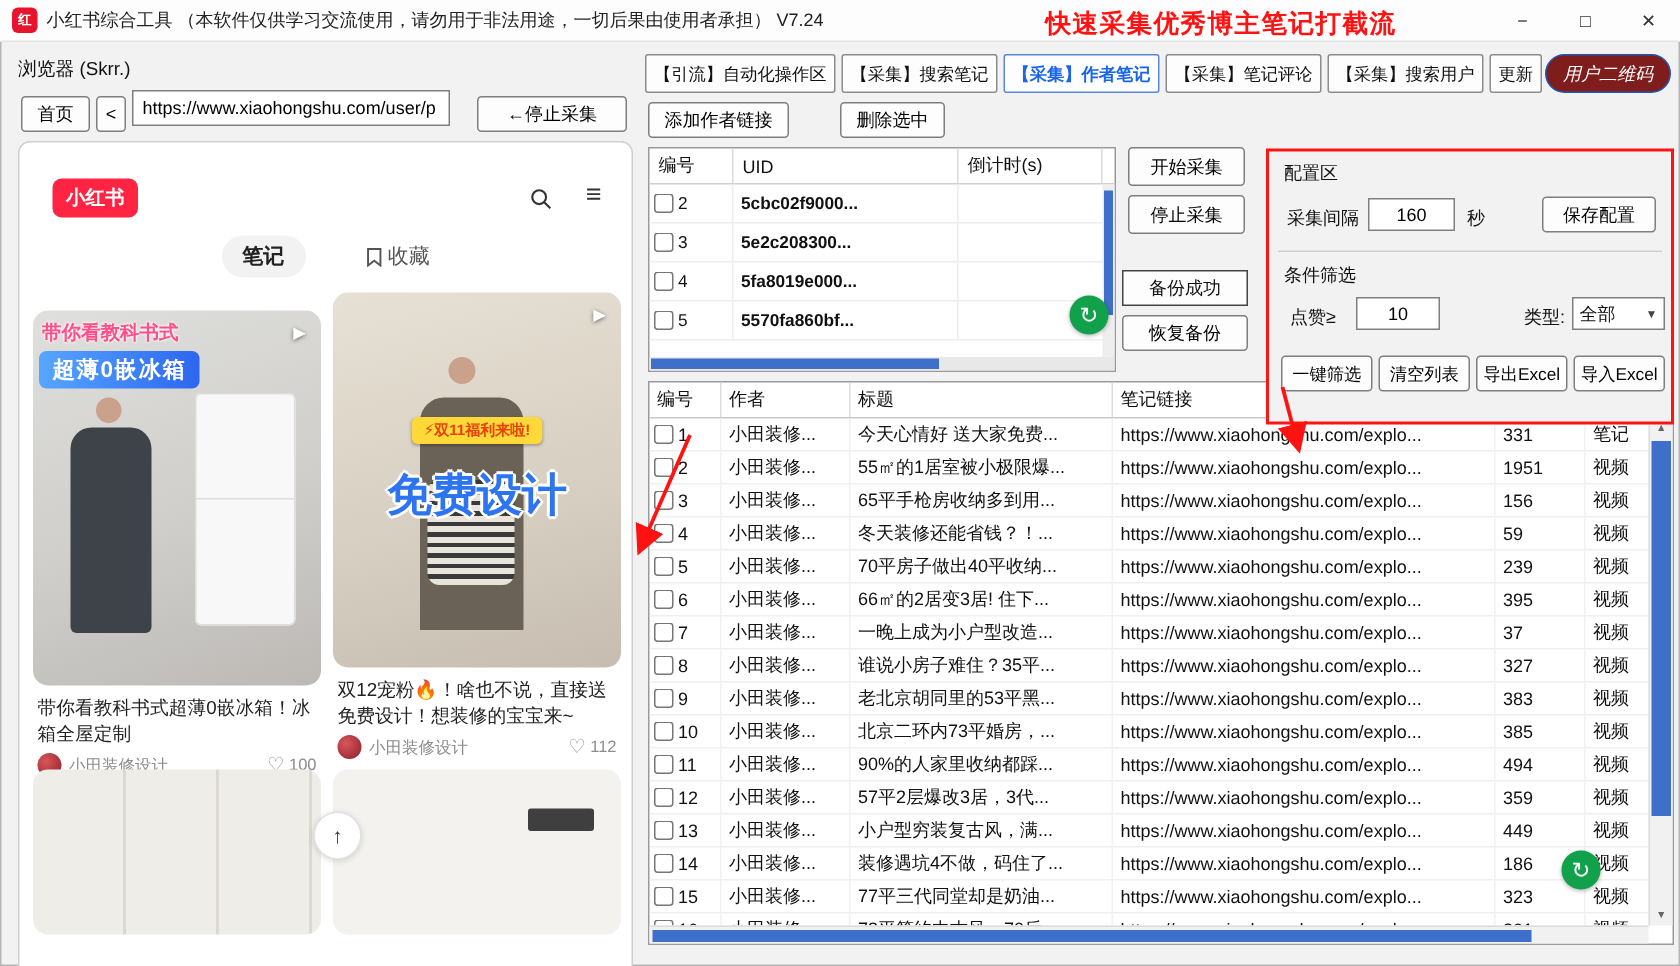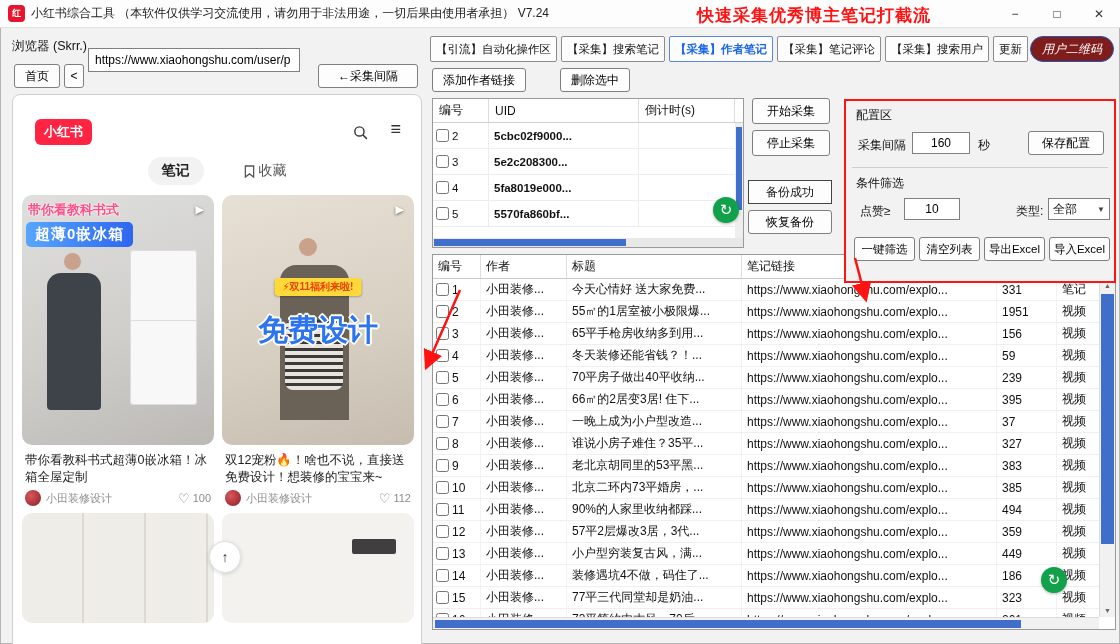--- a/index.html
+++ b/index.html
@@ -16,34 +16,34 @@
 .btn{background:#fdfdfd;border:1px solid #7f7f7f;border-radius:3px;font-size:12px;color:#000;display:inline-flex;align-items:center;justify-content:center;cursor:pointer;white-space:nowrap;}
 
 .browser-label{position:absolute;left:12px;top:38px;font-size:12.5px;}
 .tabs{position:absolute;left:430px;top:36px;display:flex;gap:4px;z-index:5;}
 .tab{height:26px;padding:0 5px;background:#fdfdfd;border:1px solid #8c8c8c;border-radius:2px;font-size:11.5px;display:flex;align-items:center;cursor:pointer;white-space:nowrap;}
 .tab.active{color:#1a66e8;font-weight:700;border-color:#5a87d8;}
 .qr-btn{position:absolute;right:6px;top:36px;height:26px;padding:0 11px;background:#7f1d1d;color:#fff;border:1px solid #2055b8;border-radius:13px;font-size:12px;display:flex;align-items:center;cursor:pointer;font-style:italic;}
 
 .home-btn{position:absolute;left:14px;top:64px;width:46px;height:24px;}
 .back-btn{position:absolute;left:64px;top:64px;width:20px;height:24px;}
-.url-input{position:absolute;left:88px;top:48px;width:212px;height:24px;border:1px solid #7f7f7f;padding:0 6px;font-size:12px;background:#fff;font-family:inherit;}
+.url-input{position:absolute;left:88px;top:60px;width:212px;height:24px;border:1px solid #7f7f7f;padding:0 6px;font-size:12px;background:#fff;font-family:inherit;}
 .userlink-btn{position:absolute;left:318px;top:64px;width:100px;height:24px;}
 
 .bviewport{position:absolute;left:12px;top:94px;width:410px;height:616px;background:#fff;border:1px solid #cfcfcf;border-radius:8px;overflow:hidden;z-index:1;}
 .b-logo{position:absolute;left:22px;top:24px;background:#ff2442;color:#fff;border-radius:6px;font-size:13px;font-weight:700;padding:4px 9px;}
 .b-search{position:absolute;right:52px;top:29px;cursor:pointer;}
 .b-menu{position:absolute;right:20px;top:24px;font-size:18px;color:#333;cursor:pointer;}
 .b-tabs{position:absolute;top:62px;left:0;right:0;display:flex;justify-content:center;gap:40px;align-items:center;}
 .b-tab-note{background:#f2f2f2;border-radius:15px;padding:5px 14px;font-size:14px;font-weight:700;color:#222;cursor:pointer;}
 .b-tab-fav{font-size:14px;color:#555;display:flex;align-items:center;gap:4px;cursor:pointer;}
 .cards{position:absolute;top:100px;left:9px;display:flex;gap:8px;}
 .card{width:192px;}
 .card-img{position:relative;width:192px;height:250px;border-radius:10px;overflow:hidden;cursor:pointer;}
-.card1-img{background:linear-gradient(160deg,#dfdfdd,#cfcecb 55%,#bcb9b5);}
+.card1-img{background:linear-gradient(160deg,#dfdfdd,#cfcecb 55%,#bcb9b5);margin-top:12px;}
 .card2-img{background:linear-gradient(165deg,#e7e0d4,#d6cec1 60%,#c6bdb0);}
 .play{position:absolute;top:8px;right:10px;color:#fff;font-size:11px;text-shadow:0 1px 3px rgba(0,0,0,.55);}
 .ribbon{position:absolute;top:6px;left:6px;color:#ff4f8a;font-size:13px;font-weight:700;text-shadow:0 0 2px #fff,0 0 2px #fff;}
 .bluepill{position:absolute;top:27px;left:4px;background:linear-gradient(90deg,#56a6ff,#2d66f0);color:#fff;font-size:15px;font-weight:700;padding:3px 9px;border-radius:5px;letter-spacing:1px;}
 .fridge{position:absolute;left:56%;top:22%;width:35%;height:62%;background:#f8f8f8;border-radius:4px;box-shadow:inset 0 0 0 1px #ddd;}
 .fridge:after{content:"";position:absolute;left:0;right:0;top:45%;height:1px;background:#ddd;}
 .person1{position:absolute;left:13%;top:31%;width:28%;height:55%;background:#3d4349;border-radius:14px 14px 4px 4px;}
 .head1{position:absolute;left:22%;top:23%;width:17px;height:17px;background:#caa18b;border-radius:50%;}
 .person2{position:absolute;left:30%;top:28%;width:36%;height:62%;background:#6b6257;border-radius:16px 16px 0 0;}
 .shirt{position:absolute;left:33%;top:50%;width:30%;height:28%;background:repeating-linear-gradient(0deg,#e8e4dc 0 4px,#3a3a3a 4px 7px);border-radius:8px;}
@@ -140,21 +140,21 @@
   <div class="tab active">【采集】作者笔记</div>
   <div class="tab">【采集】笔记评论</div>
   <div class="tab">【采集】搜索用户</div>
   <div class="tab">更新</div>
 </div>
 <div class="qr-btn">用户二维码</div>
 
 <button class="btn home-btn">首页</button>
 <button class="btn back-btn">&lt;</button>
 <input class="url-input" value="https://www.xiaohongshu.com/user/p" style="">
-<button class="btn userlink-btn">←采集间隔</button>
+<button class="btn userlink-btn">←停止采集</button>
 
 <div class="bviewport">
   <span class="b-logo">小红书</span>
   <span class="b-search">
     <svg width="17" height="17" viewBox="0 0 24 24" fill="none" stroke="#333" stroke-width="2">
         <circle cx="10.5" cy="10.5" r="6.5"></circle>
         <path d="M15.5 15.5 L21 21"></path>
       </svg>
   </span>
   <span class="b-menu">≡</span>

